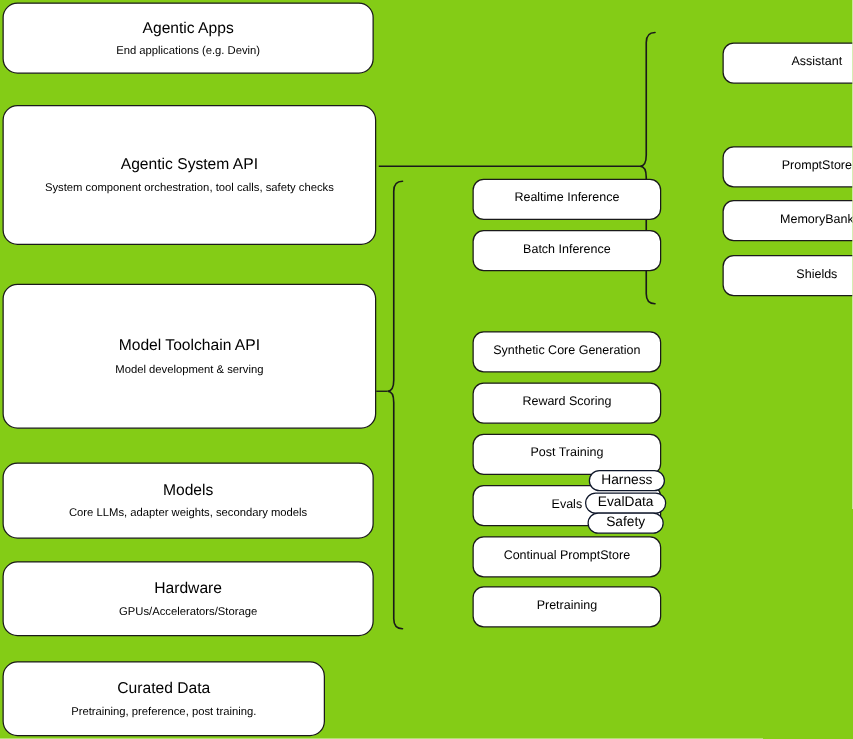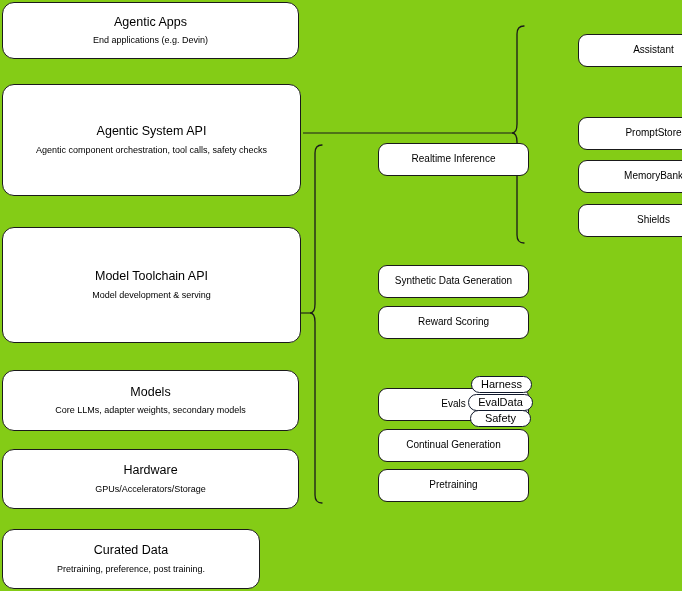--- a/index.html
+++ b/index.html
@@ -94,21 +94,21 @@
     </g>
   </svg>
 
   <div class="node stack-box" style="left:2px; top:2px; width:297px; height:57px;">
     <div class="stack-title">Agentic Apps</div>
     <div class="stack-sub">End applications (e.g. Devin)</div>
   </div>
 
   <div class="node stack-box" style="left:2px; top:84px; width:299px; height:112px;">
     <div class="stack-title">Agentic System API</div>
-    <div class="stack-sub">Agentic component orchestration, tool calls, safety checks</div>
+    <div class="stack-sub">System component orchestration, tool calls, safety checks</div>
   </div>
 
   <div class="node stack-box" style="left:2px; top:227px; width:299px; height:116px;">
     <div class="stack-title">Model Toolchain API</div>
     <div class="stack-sub">Model development &amp; serving</div>
   </div>
 
   <div class="node stack-box" style="left:2px; top:370px; width:297px; height:61px;">
     <div class="stack-title">Models</div>
     <div class="stack-sub">Core LLMs, adapter weights, secondary models</div>
@@ -118,24 +118,26 @@
     <div class="stack-title">Hardware</div>
     <div class="stack-sub">GPUs/Accelerators/Storage</div>
   </div>
 
   <div class="node stack-box" style="left:2px; top:529px; width:258px; height:60px;">
     <div class="stack-title">Curated Data</div>
     <div class="stack-sub">Pretraining, preference, post training.</div>
   </div>
 
   <div class="node cap-box" style="left:330px; top:143px; width:151px; height:33px;">Realtime Inference</div>
-  <div class="node cap-box" style="left:330px; top:265px; width:151px; height:33px;">Synthetic Data Generation</div>
+  <div class="node cap-box" style="left:330px; top:184px; width:151px; height:33px;">Batch Inference</div>
+  <div class="node cap-box" style="left:330px; top:265px; width:151px; height:33px;">Synthetic Core Generation</div>
   <div class="node cap-box" style="left:330px; top:306px; width:151px; height:33px;">Reward Scoring</div>
+  <div class="node cap-box" style="left:330px; top:347px; width:151px; height:33px;">Post Training</div>
   <div class="node cap-box" style="left:330px; top:388px; width:151px; height:33px;">Evals</div>
-  <div class="node cap-box" style="left:330px; top:429px; width:151px; height:33px;">Continual Generation</div>
+  <div class="node cap-box" style="left:330px; top:429px; width:151px; height:33px;">Continual PromptStore</div>
   <div class="node cap-box" style="left:330px; top:469px; width:151px; height:33px;">Pretraining</div>
 
   <div class="pill" style="left:471px; top:376px; width:61px; height:17px;">Harness</div>
   <div class="pill" style="left:468px; top:394px; width:65px; height:17px;">EvalData</div>
   <div class="pill" style="left:470px; top:410px; width:61px; height:17px;">Safety</div>
 
   <div class="node cap-box" style="left:530px; top:34px; width:151px; height:33px;">Assistant</div>
   <div class="node cap-box" style="left:530px; top:117px; width:151px; height:33px;">PromptStore</div>
   <div class="node cap-box" style="left:530px; top:160px; width:151px; height:33px;">MemoryBank</div>
   <div class="node cap-box" style="left:530px; top:204px; width:151px; height:33px;">Shields</div>

